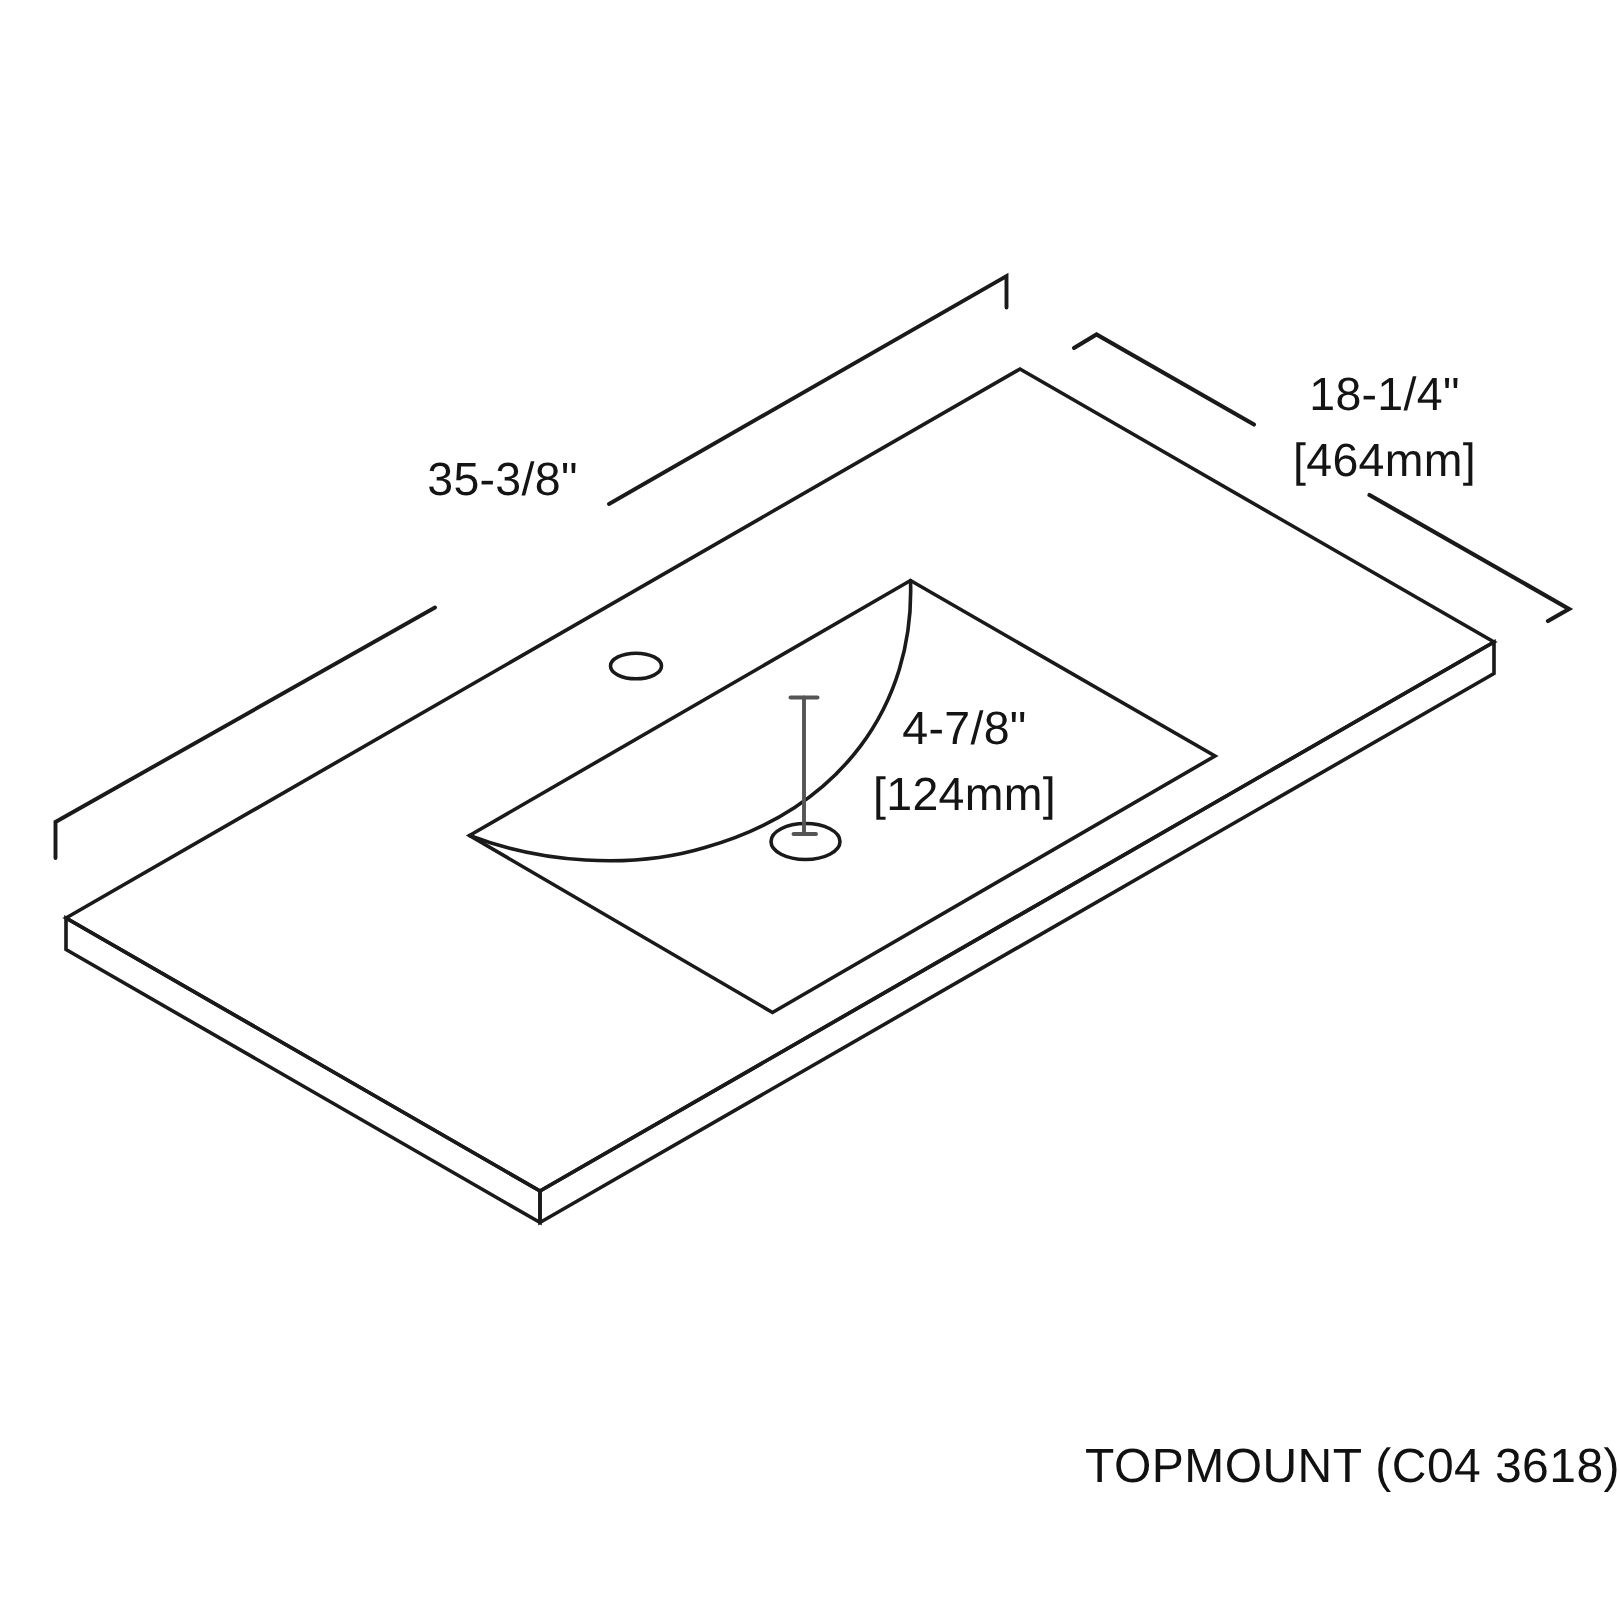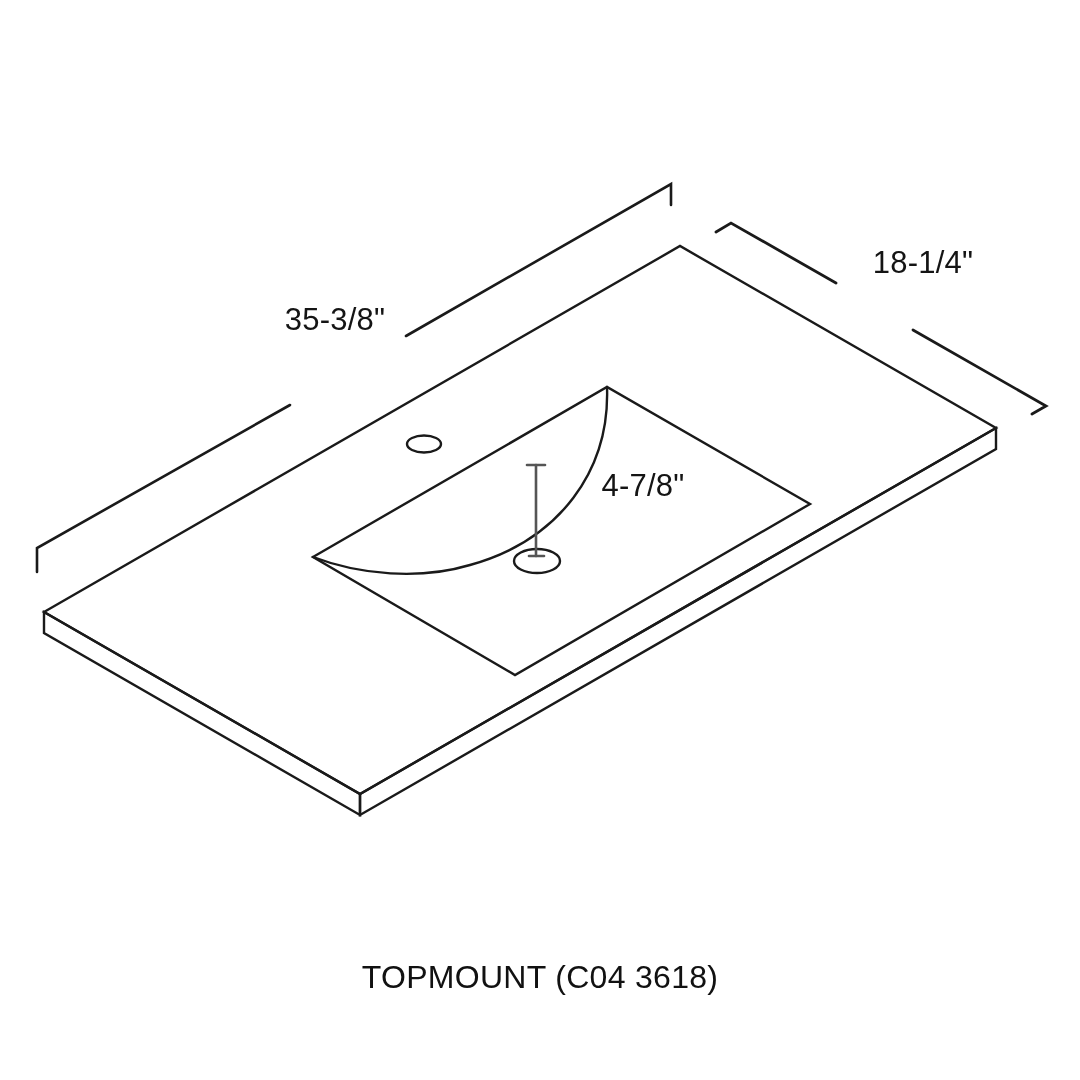--- a/index.html
+++ b/index.html
@@ -35,21 +35,21 @@
       display: block;
     }
     #label-length { left: 240px; top: 298px; width: 190px; }
     #label-depth  { left: 828px; top: 241px; width: 190px; }
     #label-basin-depth { left: 548px; top: 464px; width: 190px; }
     #caption {
       position: absolute;
       left: 0;
       width: 1080px;
       top: 955px;
-      text-align: center;
+      text-align: right;
       font-size: 32px;
       line-height: 44px;
       color: #111111;
       letter-spacing: 0.3px;
     }
   </style>
 </head>
 <body>
 
 <svg id="diagram" viewBox="0 0 1080 1080" xmlns="http://www.w3.org/2000/svg">
@@ -91,19 +91,21 @@
     </g>
   </g>
 </svg>
 
 <div id="label-length" class="dim-label">
   <span>35-3/8"</span>
 </div>
 
 <div id="label-depth" class="dim-label">
   <span>18-1/4"</span>
+  <span>[464mm]</span>
 </div>
 
 <div id="label-basin-depth" class="dim-label">
   <span>4-7/8"</span>
+  <span>[124mm]</span>
 </div>
 
 <div id="caption">TOPMOUNT (C04 3618)</div>
 
 </body></html>

